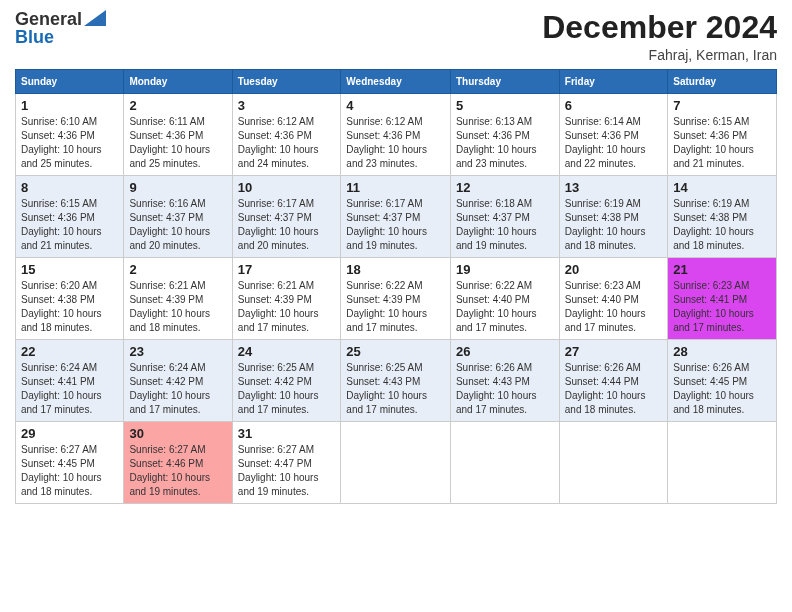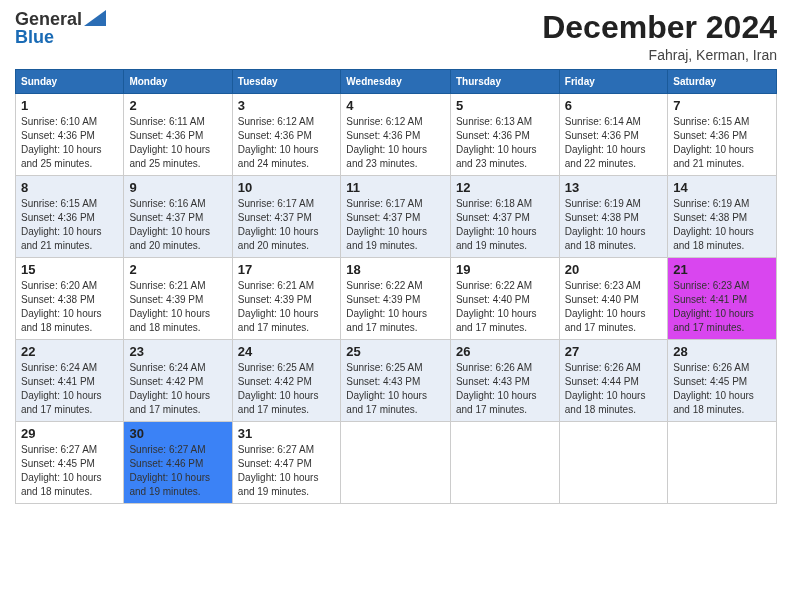--- a/index.html
+++ b/index.html
@@ -153,21 +153,21 @@
           <td style="background: rgb(232, 238, 247);"><span class="day-num">22</span><span class="day-info">Sunrise: 6:24 AM<br>Sunset: 4:41 PM<br>Daylight: 10 hours<br>and 17 minutes.</span></td>
           <td style="background: rgb(232, 238, 247);"><span class="day-num">23</span><span class="day-info">Sunrise: 6:24 AM<br>Sunset: 4:42 PM<br>Daylight: 10 hours<br>and 17 minutes.</span></td>
           <td style="background: rgb(232, 238, 247);"><span class="day-num">24</span><span class="day-info">Sunrise: 6:25 AM<br>Sunset: 4:42 PM<br>Daylight: 10 hours<br>and 17 minutes.</span></td>
           <td style="background: rgb(232, 238, 247);"><span class="day-num">25</span><span class="day-info">Sunrise: 6:25 AM<br>Sunset: 4:43 PM<br>Daylight: 10 hours<br>and 17 minutes.</span></td>
           <td style="background: rgb(232, 238, 247);"><span class="day-num">26</span><span class="day-info">Sunrise: 6:26 AM<br>Sunset: 4:43 PM<br>Daylight: 10 hours<br>and 17 minutes.</span></td>
           <td style="background: rgb(232, 238, 247);"><span class="day-num">27</span><span class="day-info">Sunrise: 6:26 AM<br>Sunset: 4:44 PM<br>Daylight: 10 hours<br>and 18 minutes.</span></td>
           <td style="background: rgb(232, 238, 247);"><span class="day-num">28</span><span class="day-info">Sunrise: 6:26 AM<br>Sunset: 4:45 PM<br>Daylight: 10 hours<br>and 18 minutes.</span></td>
         </tr>
         <tr>
           <td style="background: rgb(255, 255, 255);"><span class="day-num">29</span><span class="day-info">Sunrise: 6:27 AM<br>Sunset: 4:45 PM<br>Daylight: 10 hours<br>and 18 minutes.</span></td>
-          <td style="background: #3b82f6;"><span class="day-num">30</span><span class="day-info">Sunrise: 6:27 AM<br>Sunset: 4:46 PM<br>Daylight: 10 hours<br>and 19 minutes.</span></td>
+          <td style="background: #fca5a5;"><span class="day-num">30</span><span class="day-info">Sunrise: 6:27 AM<br>Sunset: 4:46 PM<br>Daylight: 10 hours<br>and 19 minutes.</span></td>
           <td style="background: rgb(255, 255, 255);"><span class="day-num">31</span><span class="day-info">Sunrise: 6:27 AM<br>Sunset: 4:47 PM<br>Daylight: 10 hours<br>and 19 minutes.</span></td>
           <td class="empty-cell" style="background: rgb(255, 255, 255);"></td>
           <td class="empty-cell" style="background: rgb(255, 255, 255);"></td>
           <td class="empty-cell" style="background: rgb(255, 255, 255);"></td>
           <td class="empty-cell" style="background: rgb(255, 255, 255);"></td>
         </tr>
       </tbody>
   </table>
 </div>
 

